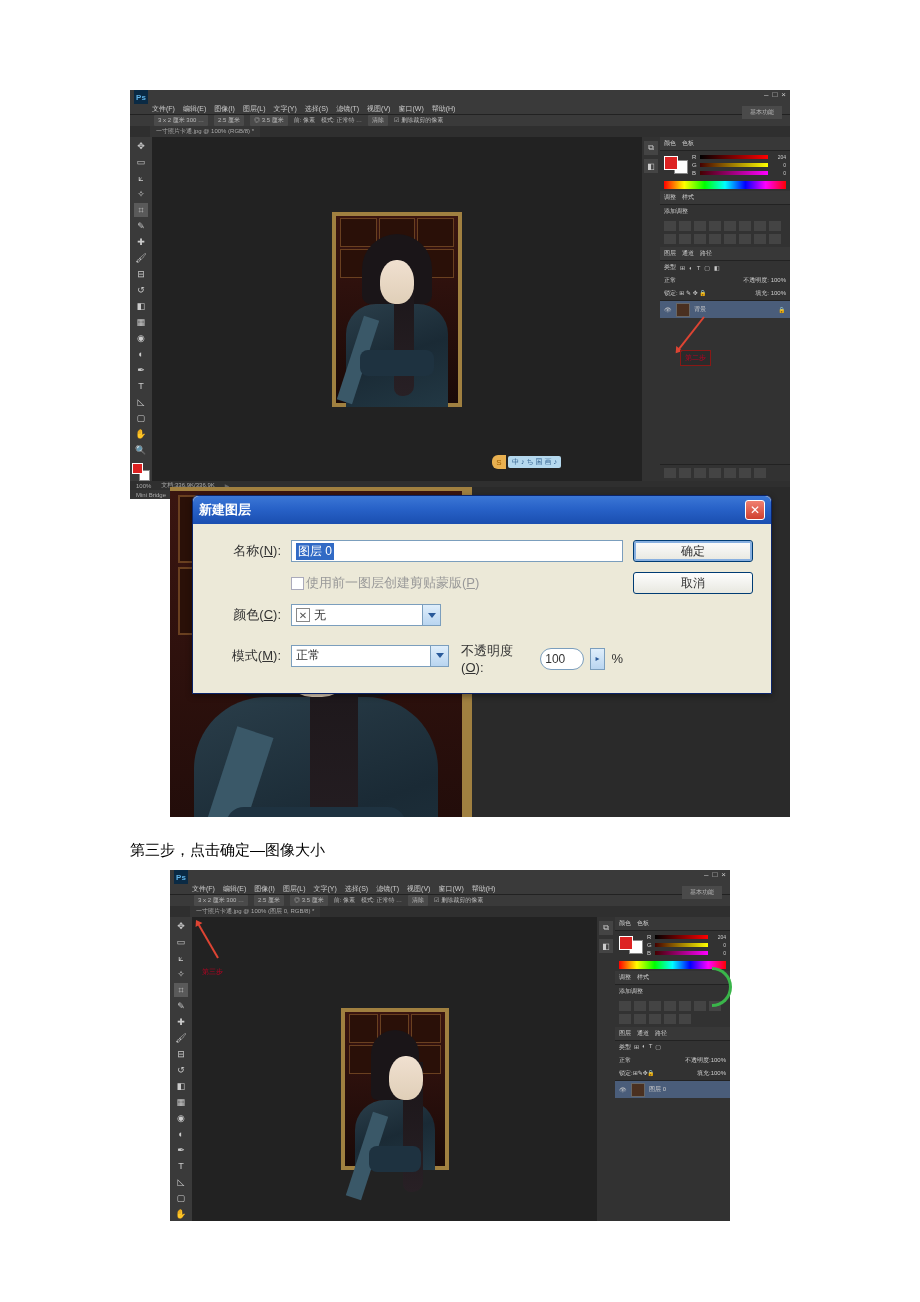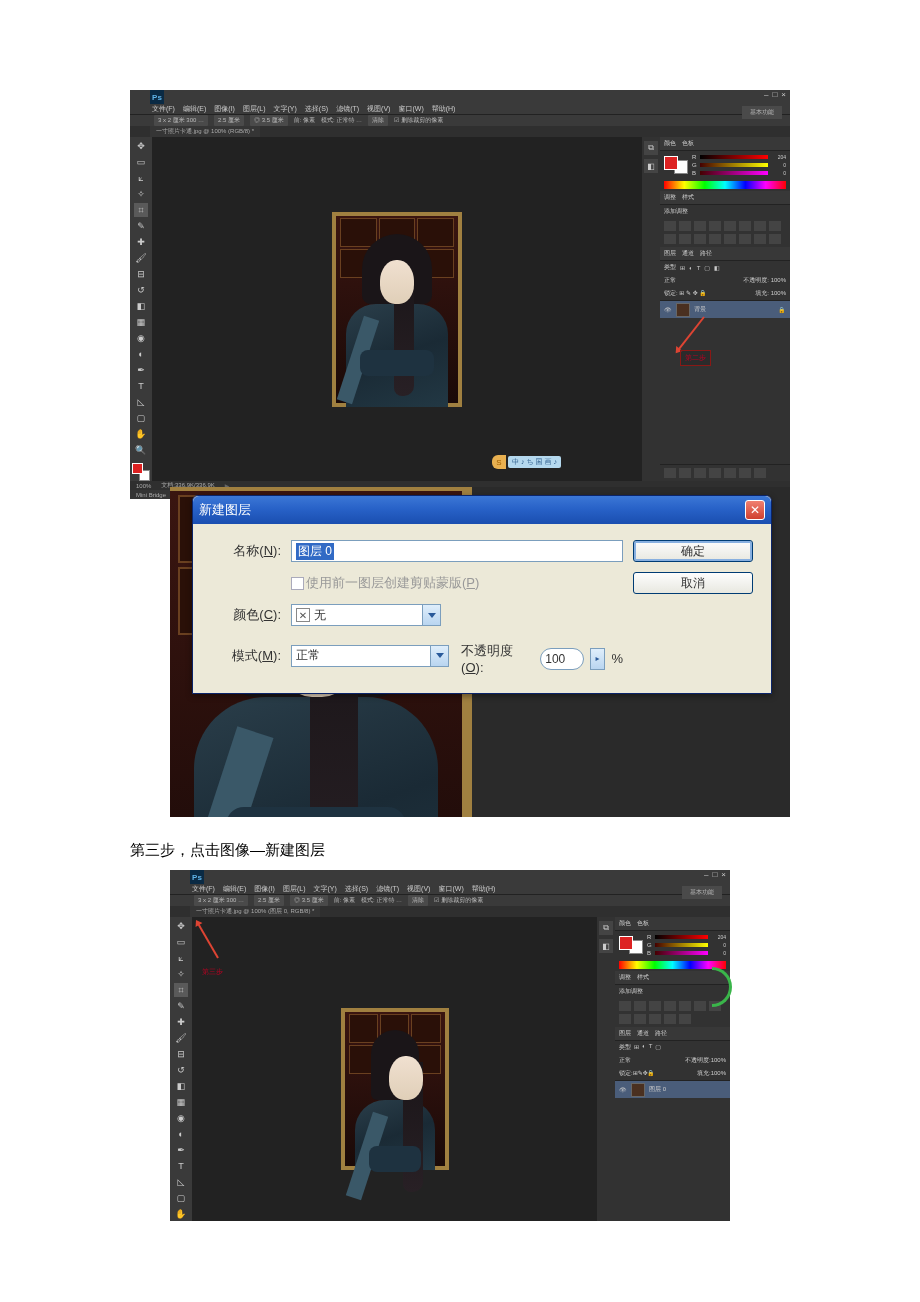--- a/index.html
+++ b/index.html
@@ -1,19 +1,19 @@
 <!DOCTYPE html>
 <html><head>
 <meta charset="utf-8">
 <style>
   * { box-sizing: border-box; margin: 0; padding: 0; }
   body { background: #fff; font-family: "Microsoft YaHei", SimSun, sans-serif; width: 920px; padding: 90px 130px 40px 130px; }
   .tutorial-text { font-size: 15px; margin: 8px 0 10px 0; color: #000; }
   .ps-screenshot { width: 660px; height: 360px; background: #2a2a2a; display: flex; flex-direction: column; position: relative; margin-bottom: 6px; }
-  .ps-titlebar { height: 14px; background: #3a3a3a; display: flex; align-items: center; padding: 0 20px; }
+  .ps-titlebar { height: 14px; background: #3a3a3a; display: flex; align-items: center; padding: 0 4px; }
   .ps-logo { width: 14px; height: 14px; background: #0a2a44; color: #5fb2e6; font-size: 8px; font-weight: bold; display: flex; align-items: center; justify-content: center; }
   .ps-menubar { height: 12px; background: #3a3a3a; display: flex; gap: 8px; padding-left: 22px; align-items: center; }
   .ps-menubar span { font-size: 7px; color: #ccc; }
   .ps-optionbar { height: 14px; background: #3a3a3a; border-top: 1px solid #222; display: flex; align-items: center; padding-left: 24px; gap: 6px; }
   .ps-optionbar span { font-size: 6px; color: #bbb; }
   .ps-optionbar .opt-btn { background: #4a4a4a; padding: 1px 4px; border-radius: 1px; }
   .ps-tabbar { height: 12px; background: #2f2f2f; padding-left: 20px; display: flex; align-items: center; }
   .ps-tabbar span { font-size: 6px; color: #aaa; background: #353535; padding: 1px 6px; }
   .ps-body { flex: 1; display: flex; position: relative; }
   .ps-toolbar { width: 22px; background: #3a3a3a; display: flex; flex-direction: column; gap: 2px; padding-top: 2px; align-items: center; }
@@ -75,21 +75,21 @@
   .dlg-art .art-lattice div { border-width: 2px; }
   .dlg-art .art-person { top: 50px; left: 24px; right: 24px; }
   .dlg-art .art-hair { left: 48px; right: 48px; height: 166px; border-radius: 90px 90px 24px 24px; }
   .dlg-art .art-face { top: 62px; left: 92px; width: 82px; height: 104px; }
   .dlg-art .art-body { top: 166px; left: 10px; right: 10px; border-radius: 72px 72px 0 0; }
   .dlg-art .art-sash { top: 196px; left: 20px; width: 38px; height: 210px; }
   .dlg-art .art-arm { top: 276px; left: 42px; right: 42px; height: 62px; border-radius: 18px; }
   .dlg-art .art-hairlong { top: 78px; left: 126px; width: 48px; height: 310px; }
   .xp-dialog { position: absolute; left: 22px; top: 8px; width: 580px; background: #ece9d8; border: 1px solid #0a246a; border-radius: 6px 6px 0 0; box-shadow: 0 2px 6px rgba(0,0,0,0.4); }
   .xp-title { height: 28px; background: linear-gradient(#3b77d6, #2862c8 45%, #1a4eb0); border-radius: 6px 6px 0 0; display: flex; align-items: center; padding: 0 6px; }
-  .xp-title-text { color: #fff; font-size: 13px; font-weight: normal; }
+  .xp-title-text { color: #fff; font-size: 13px; font-weight: bold; }
   .xp-close { margin-left: auto; width: 20px; height: 20px; background: linear-gradient(#f08070, #d04030); border: 1px solid #fff; border-radius: 3px; color: #fff; font-size: 12px; display: flex; align-items: center; justify-content: center; }
   .xp-body { padding: 16px 18px 18px 18px; display: grid; grid-template-columns: 70px 1fr 120px; gap: 10px 10px; align-items: center; font-size: 13px; color: #333; }
   .xp-label { text-align: right; }
   .xp-input { height: 22px; border: 1px solid #7b9ebd; background: #fff; padding: 0 4px; font-size: 12px; display: flex; align-items: center; }
   .xp-select { height: 22px; border: 1px solid #7b9ebd; background: #fff; padding: 0 4px; font-size: 12px; display: flex; align-items: center; position: relative; }
   .xp-select .dd { position: absolute; right: 0; top: 0; bottom: 0; width: 18px; background: linear-gradient(#dfeefb, #b9d5f0); border-left: 1px solid #7b9ebd; display: flex; align-items: center; justify-content: center; color: #4a6; font-size: 9px; }
   .xp-select .dd::before { content: ''; border-top: 5px solid #2a5a9a; border-left: 4px solid transparent; border-right: 4px solid transparent; }
   .xp-btn { height: 22px; border: 1px solid #003c74; background: linear-gradient(#fdfdfd, #e8e8e0); border-radius: 3px; display: flex; align-items: center; justify-content: center; font-size: 12px; }
   .xp-btn.default { box-shadow: 0 0 0 2px #88b0e0 inset; }
   .xp-check { display: flex; align-items: center; gap: 2px; color: #999; }
@@ -366,21 +366,21 @@
           <div class="xp-input spin">100</div>
           <div class="spinbtn">▸</div>
           <span>%</span>
         </div>
       </div>
       <div></div>
     </div>
   </div>
 </div>
 
-<p class="tutorial-text" style="margin-top:24px">第三步，点击图像—新建图层</p>
+<p class="tutorial-text" style="margin-top:24px">第三步，点击确定—图像大小</p>
 
 <div class="ps-screenshot" style="width:560px;height:305px;margin-left:40px">
   <div class="ps-titlebar">
     <div class="ps-logo">Ps</div>
     <div class="win-ctrls">
       <span>–</span>
       <span>□</span>
       <span>×</span>
     </div>
   </div>

